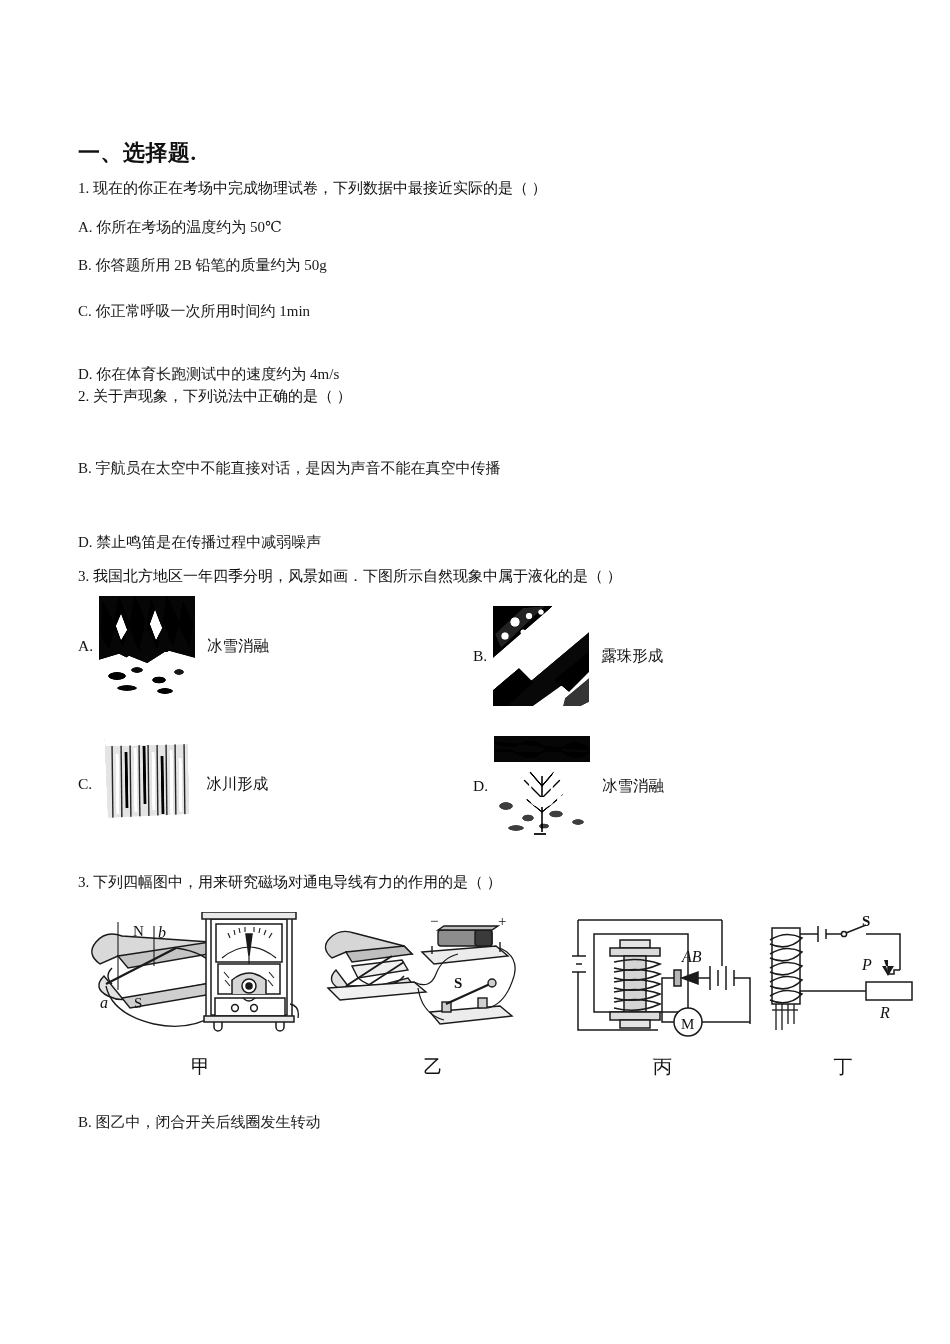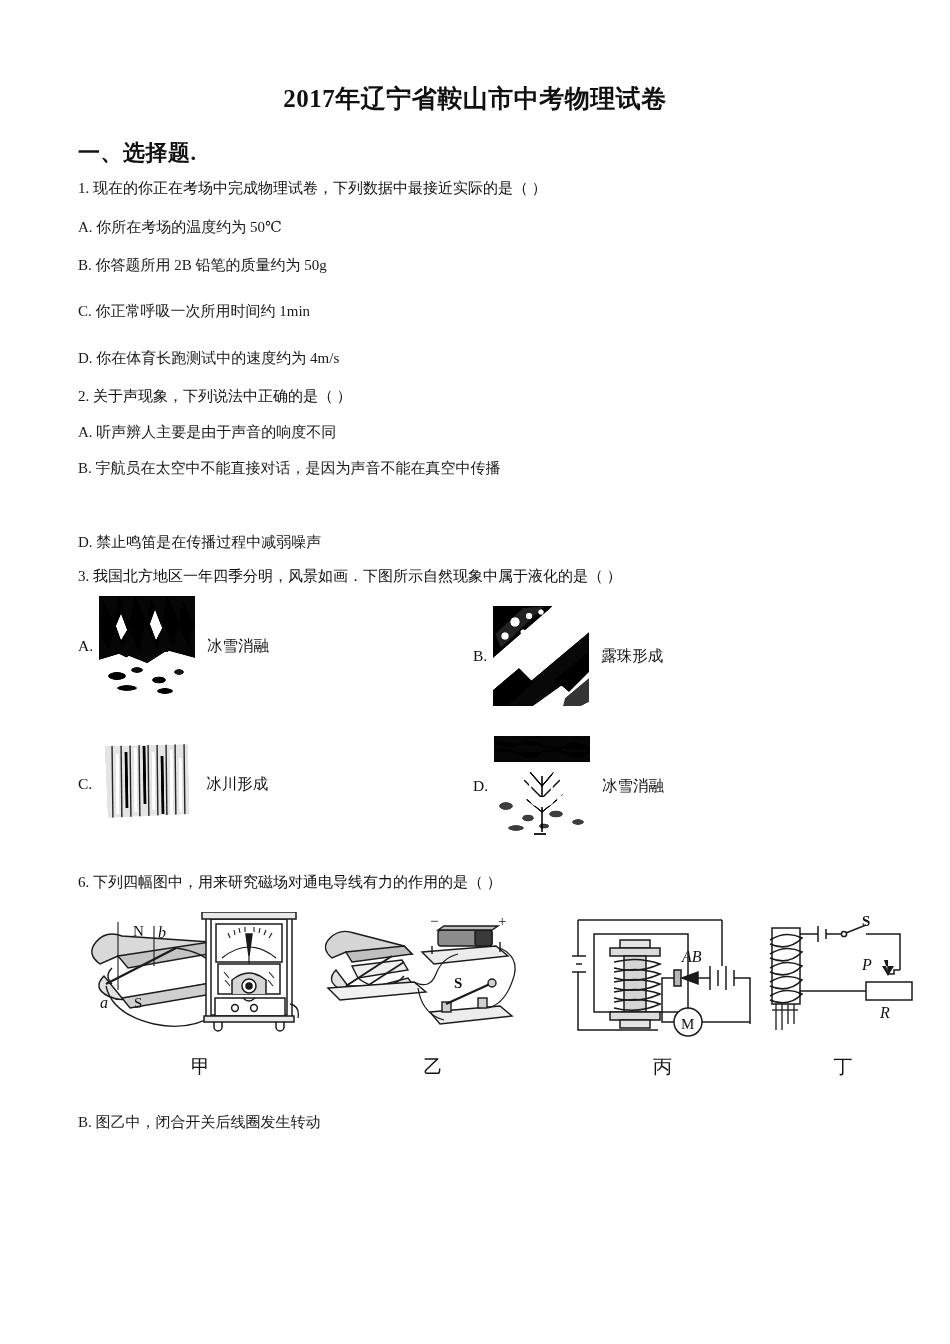--- a/index.html
+++ b/index.html
@@ -91,32 +91,30 @@
 
   
   .svg-txt { font-family: "Liberation Serif", "DejaVu Serif", serif; font-size: 15px; }
   .svg-it { font-family: "Liberation Serif", "DejaVu Serif", serif; font-style: italic; font-size: 16px; }
 </style>
 </head>
 <body>
 
 <div class="page">
 
-  <div class="doc-title">2017年辽宁省鞍山市中考物理试卷</div>
 
   <div class="section-heading">一、选择题.</div>
 
   <div class="qline stem" style="top:178px;">1. 现在的你正在考场中完成物理试卷，下列数据中最接近实际的是（  ）</div>
   <div class="qline" style="top:217px;">A. 你所在考场的温度约为 50℃</div>
   <div class="qline" style="top:255px;">B. 你答题所用 2B 铅笔的质量约为 50g</div>
   <div class="qline" style="top:301px;">C. 你正常呼吸一次所用时间约    1min</div>
-  <div class="qline" style="top:348px;">D. 你在体育长跑测试中的速度约为 4m/s</div>
+  <div class="qline" style="top:364px;">D. 你在体育长跑测试中的速度约为 4m/s</div>
 
   <div class="qline stem" style="top:386px;">2. 关于声现象，下列说法中正确的是（  ）</div>
-  <div class="qline" style="top:422px;">A. 听声辨人主要是由于声音的响度不同</div>
   <div class="qline" style="top:458px;">B. 宇航员在太空中不能直接对话，是因为声音不能在真空中传播</div>
   <div class="qline" style="top:532px;">D. 禁止鸣笛是在传播过程中减弱噪声</div>
 
   <div class="qline stem" style="top:566px;">3. 我国北方地区一年四季分明，风景如画．下图所示自然现象中属于液化的是（  ）</div>
 
   <div class="pic-grid">
 
     <div class="pic-row">
 
       <div class="pic-cell" style="left:0px; top:0px;">
@@ -246,21 +244,21 @@
             </g>
             <rect x="40" y="97" width="12" height="2" fill="#4a4a4a"></rect>
           </svg>
         </div>
         <span class="pic-caption">冰雪消融</span>
       </div>
 
     </div>
   </div>
 
-  <div class="qline stem" style="top:872px;">6. 下列四幅图中，用来研究磁场对通电导线有力的作用的是（ ）</div>
+  <div class="qline stem" style="top:872px;">3. 下列四幅图中，用来研究磁场对通电导线有力的作用的是（ ）</div>
 
   <div class="fig-row">
 
     <div class="fig" style="left:0px; width:245px;">
       <svg width="245" height="140" viewBox="0 0 245 140">
         <g fill="none" stroke="#1a1a1a" stroke-width="1.4">
 
           <path d="M22 52 q-14 -10 -4 -22 q10 -12 26 -6 L132 30 L142 40 L40 44 Z" fill="#d9d9d9"></path>
           <path d="M40 44 L132 30 L142 40 L50 56 Z" fill="#c4c4c4"></path>
 

